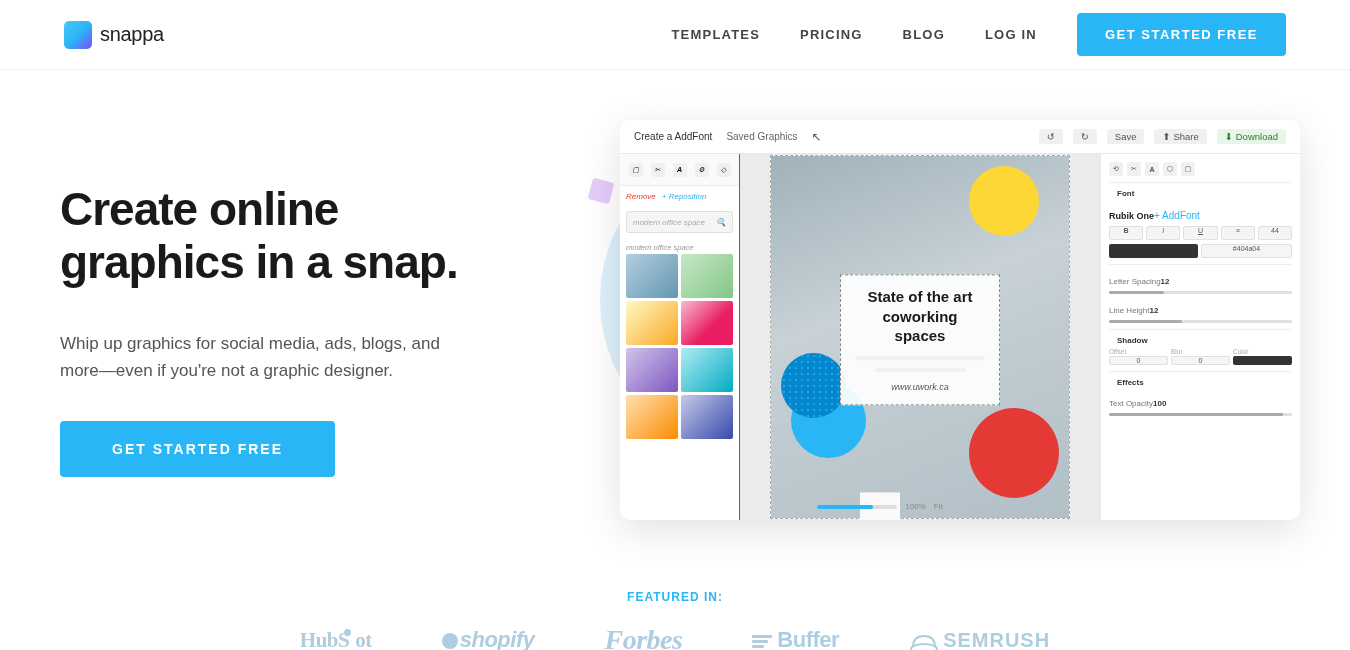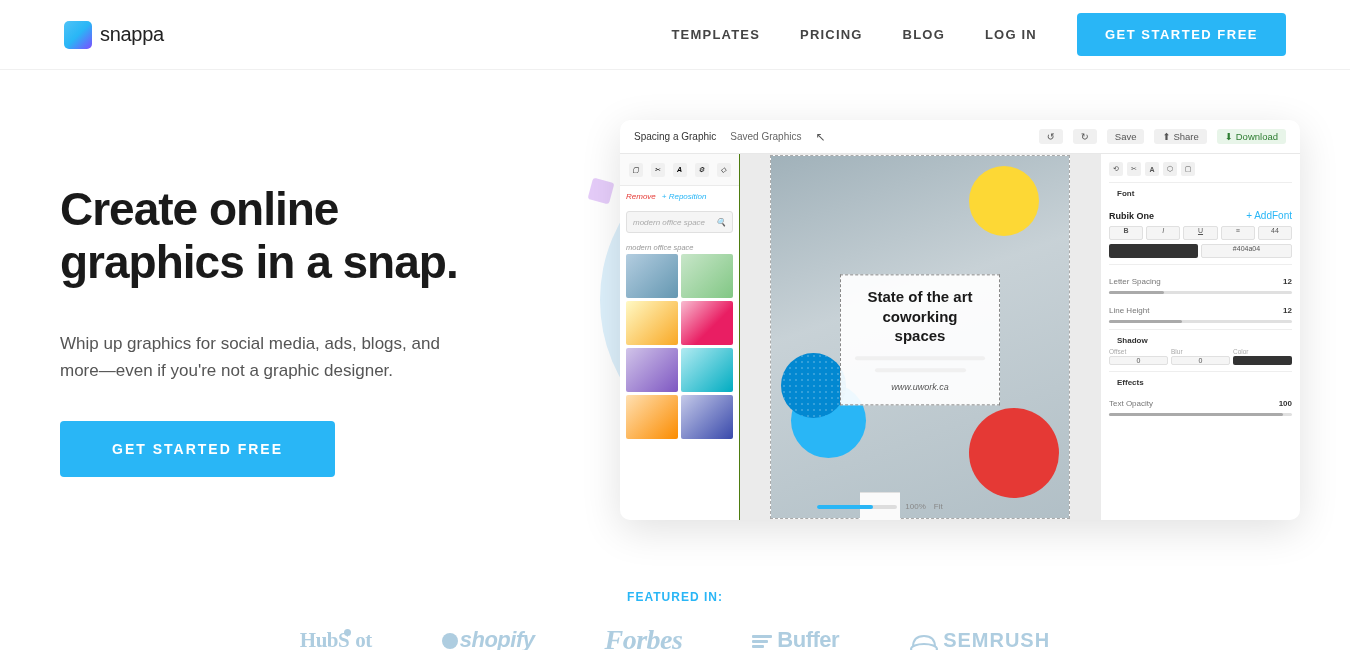--- a/index.html
+++ b/index.html
@@ -405,21 +405,21 @@
     
     .panel-right {
       width: 200px;
       background: #fff;
       border-left: 1px solid #ebebeb;
       padding: 8px;
       font-size: 8px;
       color: #555;
       overflow: hidden;
     }
-    .pr-row { display: flex; justify-content: space-between; align-items: center; margin-bottom: 5px; margin-top: 12px; }
+    .pr-row { display: flex; align-items: center; margin-bottom: 5px; margin-top: 12px; }
     .pr-label { font-size: 8px; color: #777; }
     .pr-val { font-size: 8px; color: #333; font-weight: 600; }
     .pr-section { font-size: 8px; font-weight: 700; color: #333; margin-top: 6px; margin-bottom: 3px; margin-left: 8px; }
     .pr-icons { display: flex; gap: 4px; margin-bottom: 5px; }
     .pr-icon-btn {
       width: 14px; height: 14px;
       background: #f0f0f0;
       border-radius: 2px;
       display: flex; align-items: center; justify-content: center;
       font-size: 7px; cursor: pointer;
@@ -535,21 +535,21 @@
 
     <div class="blob blob-1"></div>
     <div class="blob blob-2"></div>
     <div class="deco-sq deco-sq-1"></div>
     <div class="deco-sq deco-sq-2"></div>
 
     <div class="app-window">
 
       <div class="app-topbar">
         <div class="app-topbar-left">
-          <span class="topbar-menu-item active">Spacing a Graphic</span>
+          <span class="topbar-menu-item active">Create a AddFont</span>
           <span class="topbar-menu-item">Saved Graphics</span>
 
           <span style="font-size:12px; color:#555;">↖</span>
         </div>
         <div class="topbar-actions">
           <span class="topbar-btn">↺</span>
           <span class="topbar-btn">↻</span>
           <span class="topbar-btn">Save</span>
           <span class="topbar-btn">
             <span>⬆</span>

